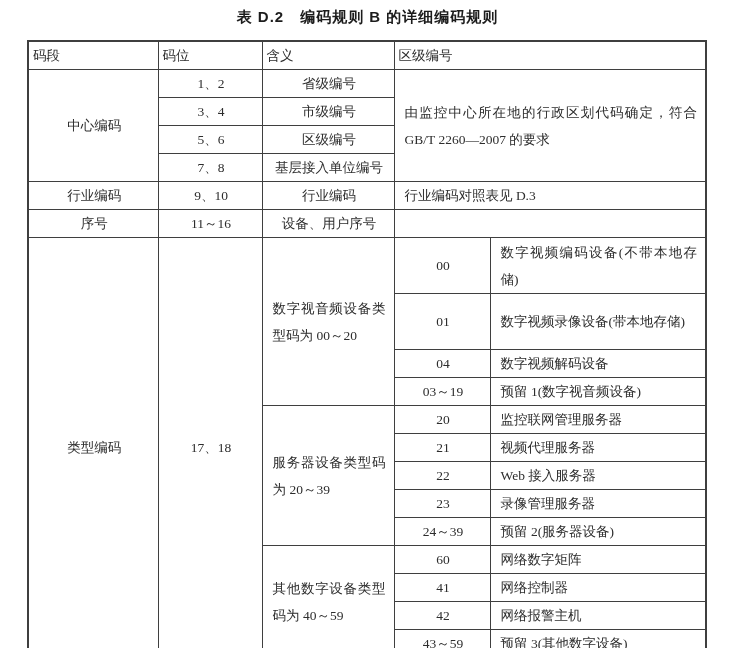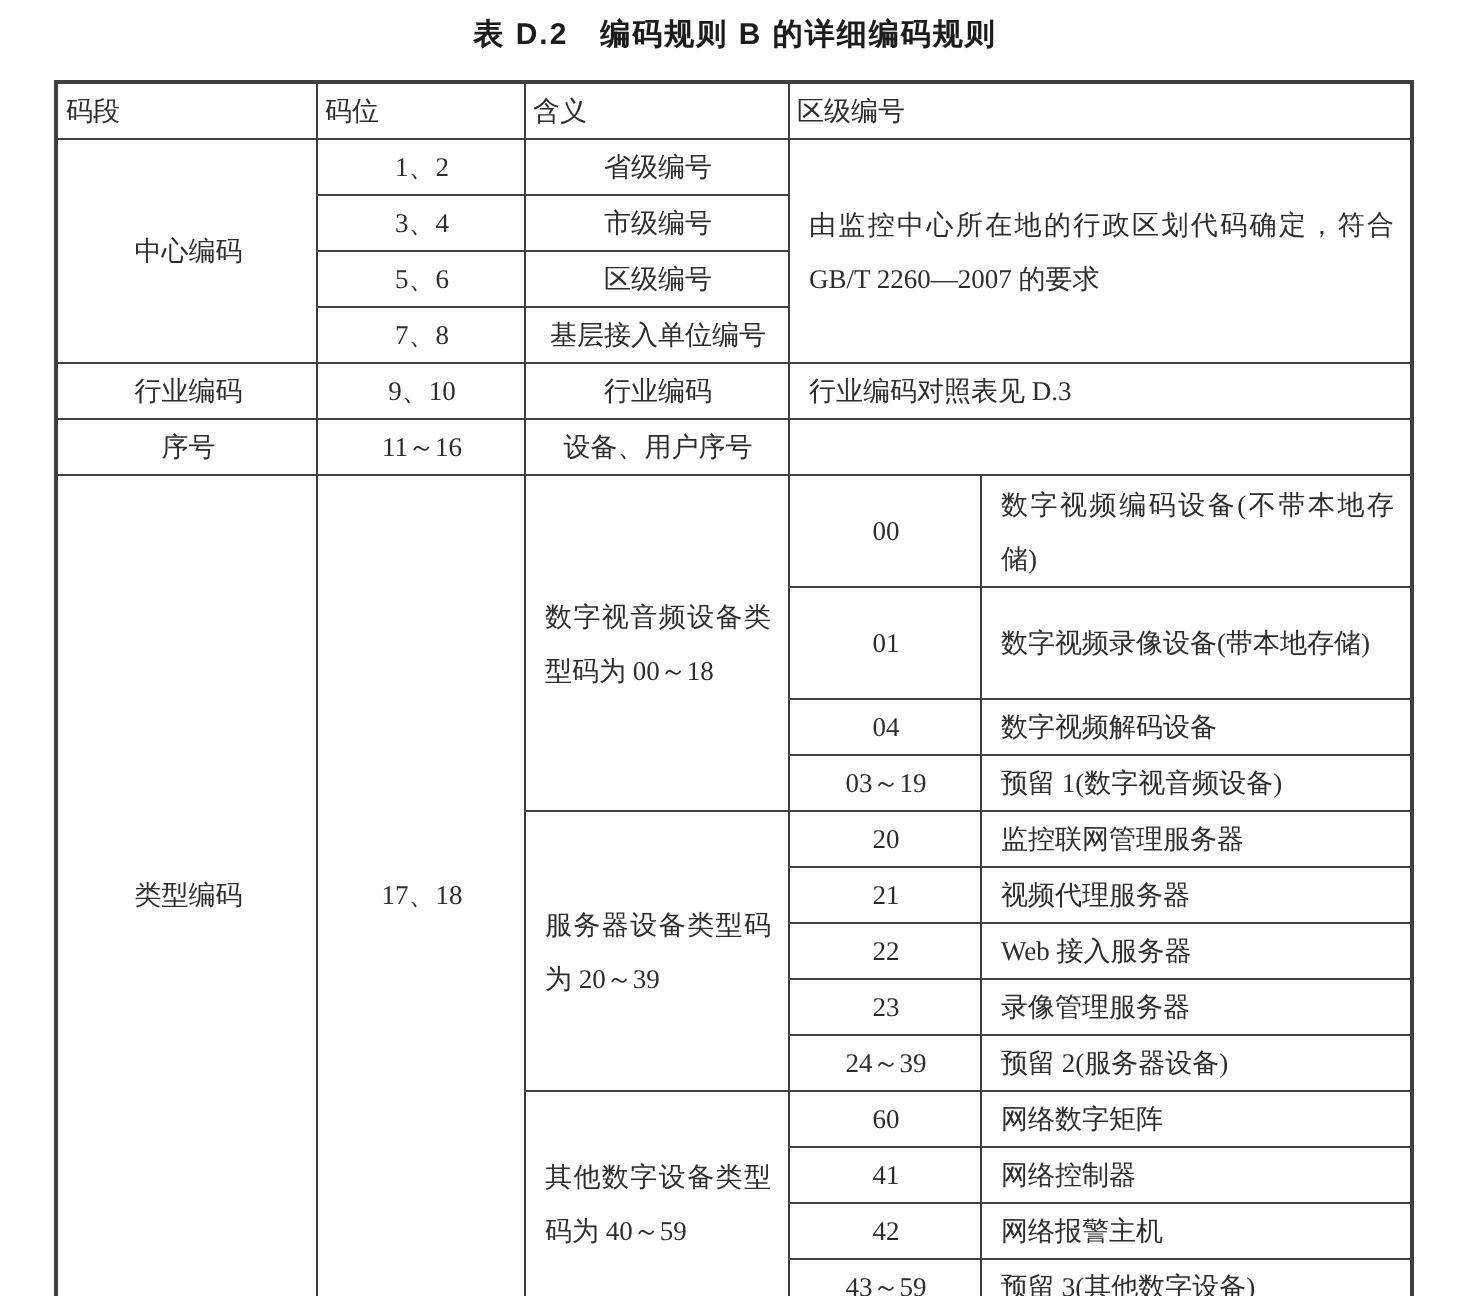--- a/index.html
+++ b/index.html
@@ -106,21 +106,21 @@
     <tr class="row-s">
       <td class="cell-left">序号</td>
       <td class="cell-left">11～16</td>
       <td class="cell-left">设备、用户序号</td>
       <td colspan="2" class="cell-left cell-note"></td>
     </tr>
 
     <tr class="row-d">
       <td rowspan="13" class="cell-left">类型编码</td>
       <td rowspan="13" class="cell-left">17、18</td>
-      <td rowspan="4" class="cell-gmean">数字视音频设备类型码为 00～18</td>
+      <td rowspan="4" class="cell-gmean">数字视音频设备类型码为 00～20</td>
       <td class="cell-left">00</td>
       <td class="cell-desc">数字视频编码设备(不带本地存储)</td>
     </tr>
     <tr class="row-d">
       <td class="cell-left">01</td>
       <td class="cell-desc">数字视频录像设备(带本地存储)</td>
     </tr>
     <tr class="row-s">
       <td class="cell-left">04</td>
       <td class="cell-desc">数字视频解码设备</td>

